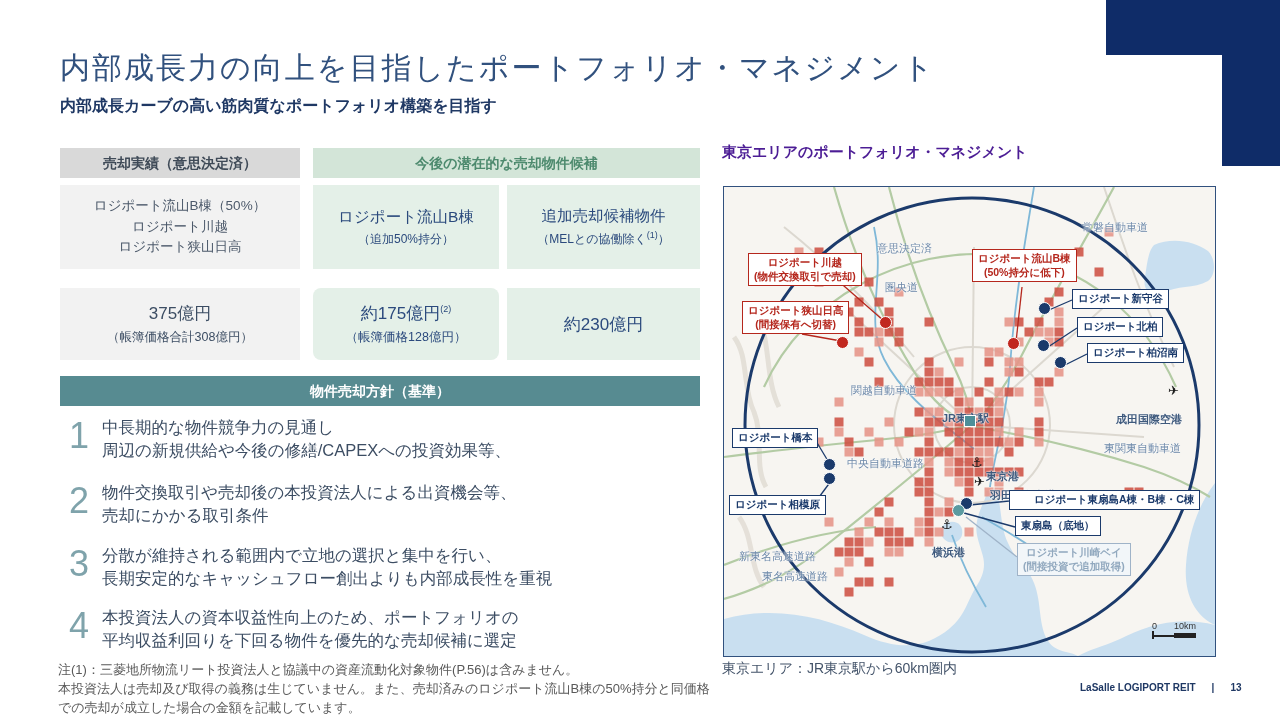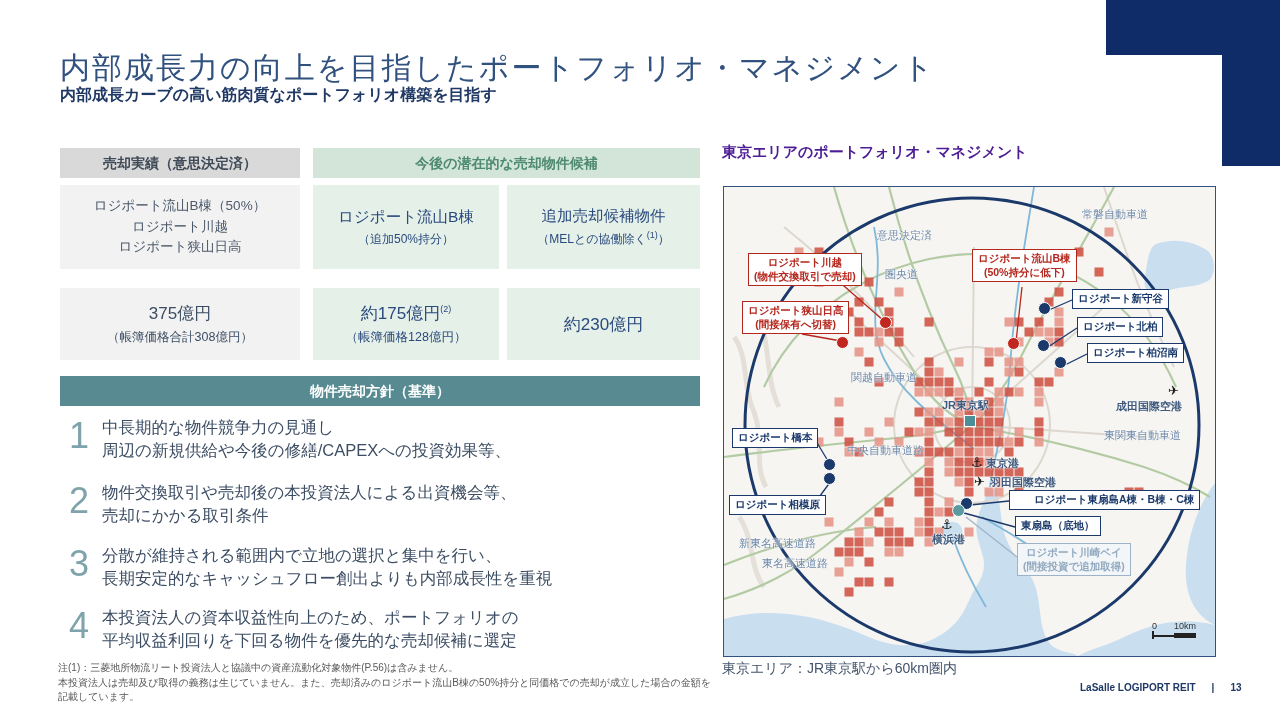--- a/index.html
+++ b/index.html
@@ -7,59 +7,59 @@
        font-family:"Liberation Sans","DejaVu Sans",sans-serif;}
   .slide{position:relative;width:1280px;height:720px;background:#ffffff;}
 
   
   .deco-top{position:absolute;left:1106px;top:0;width:174px;height:55px;background:#0f2c68;}
   .deco-side{position:absolute;left:1222px;top:55px;width:58px;height:111px;background:#0f2c68;}
 
   
   .title{position:absolute;left:60px;top:48px;width:1000px;font-size:30px;font-weight:400;
          color:#31517e;letter-spacing:2px;}
-  .subtitle{position:absolute;left:60px;top:85px;font-size:16px;font-weight:bold;color:#1f3864;}
+  .subtitle{position:absolute;left:60px;top:96px;font-size:16px;font-weight:bold;color:#1f3864;}
 
   
   .hdr{position:absolute;height:30px;line-height:30px;text-align:center;font-size:14px;font-weight:bold;}
   .hdr-gray{left:60px;top:148px;width:240px;background:#d9d9d9;color:#3f4a57;}
   .hdr-green{left:313px;top:148px;width:387px;background:#d3e5d8;color:#4d8a6e;}
   .cell{position:absolute;display:flex;flex-direction:column;align-items:center;justify-content:center;text-align:center;}
   .cell-gray{background:#f2f2f2;color:#4d5a6b;}
   .cell-green{background:#e4f0e8;color:#2b4a7d;}
   .c-sold{left:60px;top:185px;width:240px;height:84px;font-size:13.5px;line-height:1.55;text-align:center;}
   .c-c1{left:313px;top:185px;width:186px;height:84px;}
   .c-c2{left:507px;top:185px;width:193px;height:84px;}
   .c-name{font-size:15.5px;}
   .c-sub{font-size:12px;margin-top:3px;}
   .c-sold-amt{left:60px;top:288px;width:240px;height:72px;color:#3c4d63;}
-  .c-c1-amt{left:313px;top:288px;width:186px;height:72px;}
+  .c-c1-amt{left:313px;top:288px;width:186px;height:72px;border-radius:8px;}
   .c-c2-amt{left:507px;top:288px;width:193px;height:72px;}
   .amt{font-size:17px;}
   .amt-note{font-size:12.5px;margin-top:4px;}
   sup{font-size:9px;}
 
   
   .policy-hdr{position:absolute;left:60px;top:376px;width:640px;height:30px;line-height:30px;
               background:#578b91;color:#ffffff;text-align:center;font-size:14px;font-weight:bold;}
   .pitem{position:absolute;left:60px;width:648px;display:flex;}
   .pnum{width:38px;font-size:36px;font-weight:300;color:#7fa3ab;text-align:center;line-height:1.2;}
   .ptext{flex:1;font-size:16.5px;color:#3c4d63;line-height:1.42;padding-left:4px;padding-top:2px;}
 
   
-  .fnotes{position:absolute;left:58px;top:661px;width:660px;font-size:10px;color:#595959;line-height:1.45;}
+  .fnotes{position:absolute;left:58px;top:661px;width:660px;font-size:13px;color:#595959;line-height:1.45;}
 
   
   .map-title{position:absolute;left:722px;top:143px;font-size:15px;font-weight:bold;color:#4c1d95;}
   .map-frame{position:absolute;left:723px;top:186px;width:491px;height:469px;border:1px solid #31517e;
              background:#f7f5f1;overflow:hidden;}
   .map-caption{position:absolute;left:722px;top:660px;font-size:14px;color:#44546a;}
 
   .mlabel{position:absolute;font-size:11px;color:#6b87a8;white-space:nowrap;
-          text-shadow:0 0 2px #ffffff,0 0 2px #ffffff;}
+          text-shadow:0 0 2px #ffffff,0 0 2px #ffffff;margin-top:13px;}
   .mlabel-dark{color:#3f5a7d;font-weight:bold;}
   .pbox{position:absolute;background:#ffffff;border:1.5px solid;text-align:center;
         font-size:10.5px;font-weight:bold;line-height:1.3;padding:2px 5px;white-space:nowrap;}
   .pbox-red{border-color:#b5271d;color:#b5271d;}
   .pbox-navy{border-color:#1b3a6b;color:#1b3a6b;}
   .pbox-muted{border-color:#9fb3c8;color:#92a9bf;background:#f2f6f9;}
   .dot{position:absolute;width:11px;height:11px;border-radius:50%;border:1px solid #ffffff;}
   .dot-red{background:#c1271f;}
   .dot-navy{background:#1b3a6b;}
   .dot-teal{background:#5b9aa0;}

